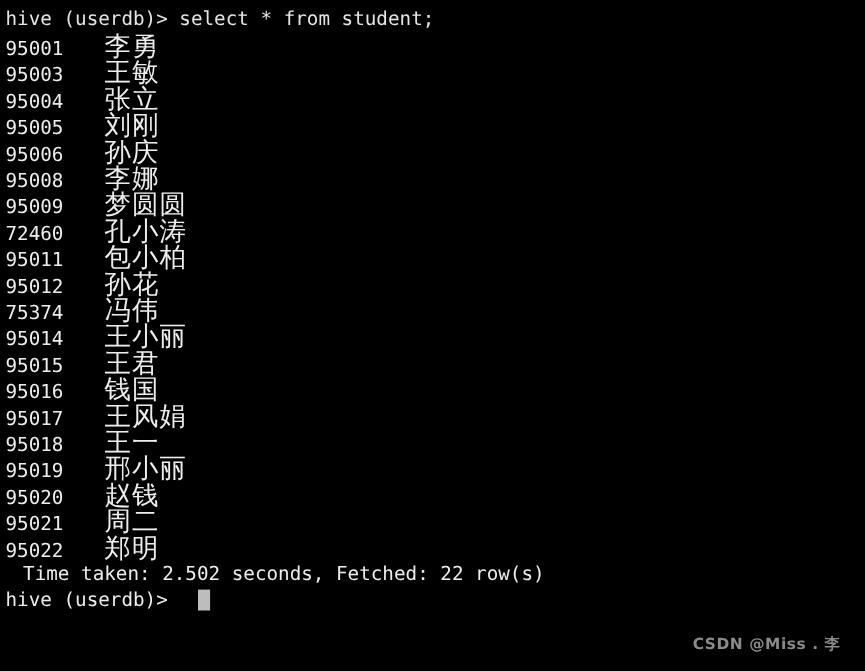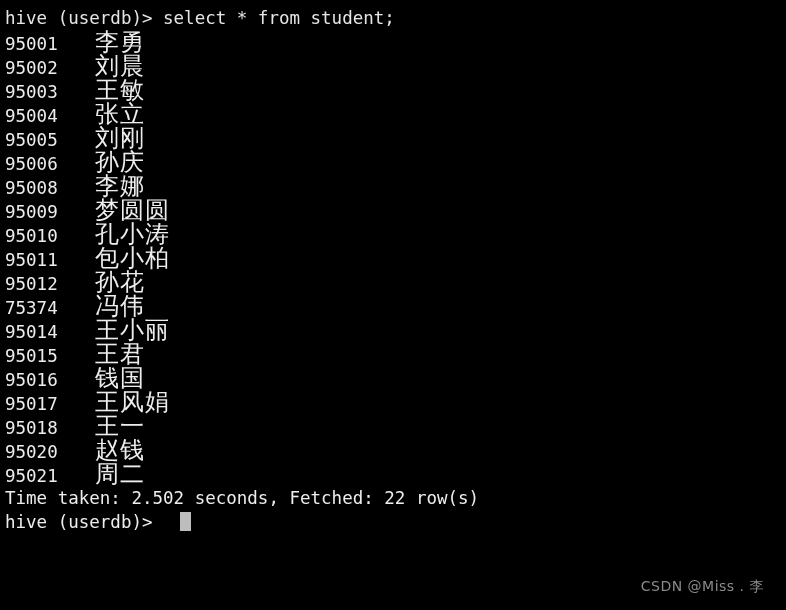--- a/index.html
+++ b/index.html
@@ -60,20 +60,21 @@
     font-family: "DejaVu Sans", "Liberation Sans", sans-serif;
     font-size: 24px;
     letter-spacing: 1px;
   }
   .status-line {
     height: 24px;
     line-height: 24px;
     white-space: pre;
     padding-left: 5px;
     color: #ededed;
+    margin-left: 16px;
   }
   .prompt-line {
     height: 24px;
     line-height: 24px;
     white-space: pre;
     padding-left: 5px;
     color: #ededed;
     position: relative;
   }
   .cursor-block {
@@ -87,53 +88,55 @@
   .watermark {
     position: absolute;
     right: 22px;
     bottom: 12px;
     color: #8a8a8a;
     font-family: "DejaVu Sans", "Liberation Sans", sans-serif;
     font-size: 14px;
     letter-spacing: 0.5px;
     white-space: pre;
     pointer-events: none;
+    font-weight: bold;
   }
 </style>
 </head>
 <body>
 
 <div id="terminal">
   <div class="scroll-area">
 
     <div class="tline clipped-top"></div>
 
     <div class="tline">hive (userdb)&gt; select * from student;</div>
 
 
     <div id="rows-container">
         <div class="row"><span class="sid">95001</span><span class="sname">李勇</span></div>
-        <div class="row"><span class="sid">95002</span><span class="sname">刘晨</span></div>
         <div class="row"><span class="sid">95003</span><span class="sname">王敏</span></div>
         <div class="row"><span class="sid">95004</span><span class="sname">张立</span></div>
         <div class="row"><span class="sid">95005</span><span class="sname">刘刚</span></div>
         <div class="row"><span class="sid">95006</span><span class="sname">孙庆</span></div>
         <div class="row"><span class="sid">95008</span><span class="sname">李娜</span></div>
         <div class="row"><span class="sid">95009</span><span class="sname">梦圆圆</span></div>
-        <div class="row"><span class="sid">95010</span><span class="sname">孔小涛</span></div>
+        <div class="row"><span class="sid">72460</span><span class="sname">孔小涛</span></div>
         <div class="row"><span class="sid">95011</span><span class="sname">包小柏</span></div>
         <div class="row"><span class="sid">95012</span><span class="sname">孙花</span></div>
         <div class="row"><span class="sid">75374</span><span class="sname">冯伟</span></div>
         <div class="row"><span class="sid">95014</span><span class="sname">王小丽</span></div>
         <div class="row"><span class="sid">95015</span><span class="sname">王君</span></div>
         <div class="row"><span class="sid">95016</span><span class="sname">钱国</span></div>
         <div class="row"><span class="sid">95017</span><span class="sname">王风娟</span></div>
         <div class="row"><span class="sid">95018</span><span class="sname">王一</span></div>
+        <div class="row"><span class="sid">95019</span><span class="sname">邢小丽</span></div>
         <div class="row"><span class="sid">95020</span><span class="sname">赵钱</span></div>
         <div class="row"><span class="sid">95021</span><span class="sname">周二</span></div>
+        <div class="row"><span class="sid">95022</span><span class="sname">郑明</span></div>
       </div>
 
     <div class="status-line">Time taken: 2.502 seconds, Fetched: 22 row(s)</div>
 
     <div class="prompt-line"><span>hive (userdb)&gt; </span><span class="cursor-block"></span></div>
 
   </div>
 
   <div class="watermark">CSDN @Miss . 李</div>
 </div>

